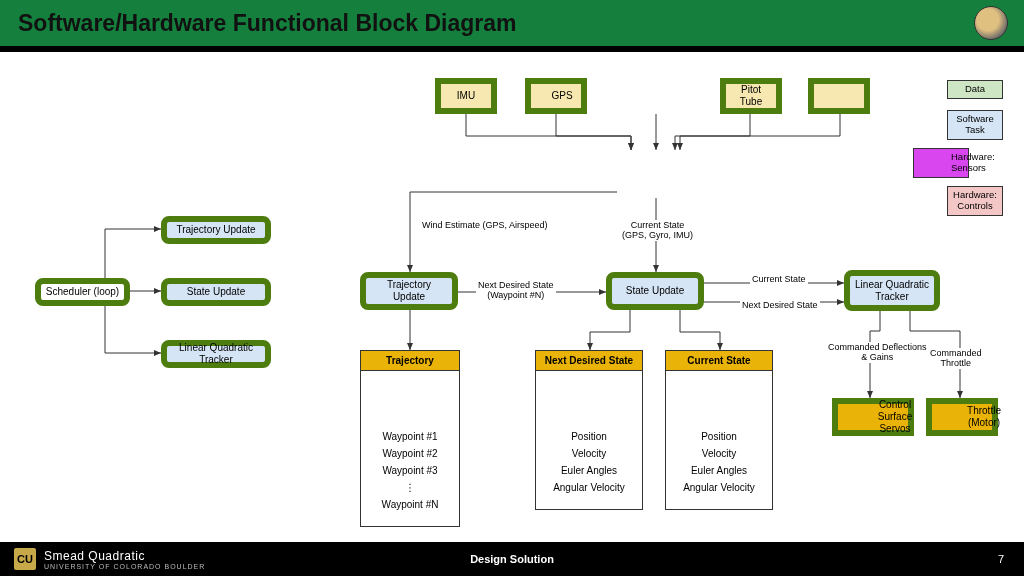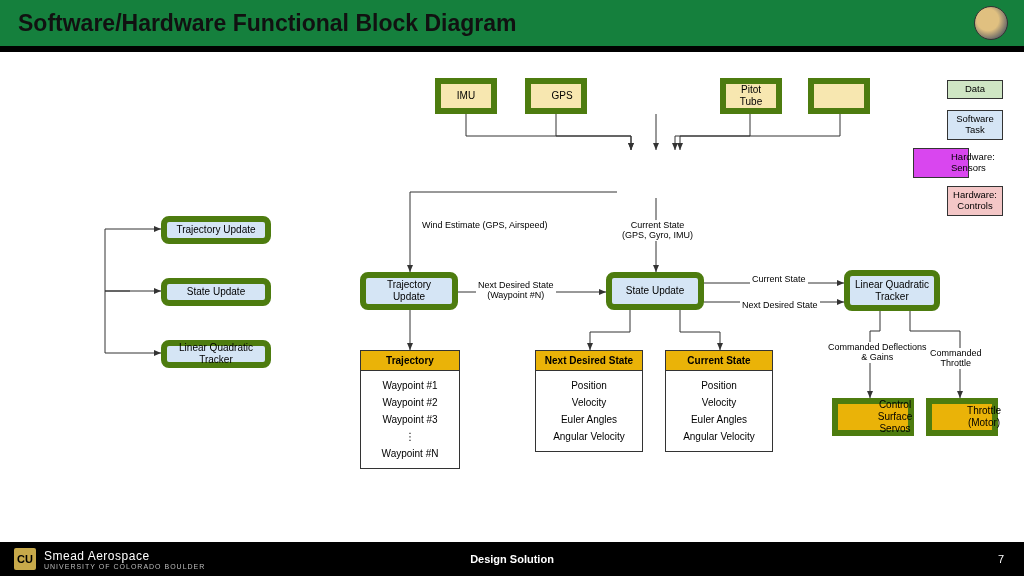--- a/index.html
+++ b/index.html
@@ -106,22 +106,23 @@
     text-align:center;
     background:#fff;
   }
   .data-table .hdr {
     background:#eab308;
     border-bottom:1px solid #333;
     font-weight:bold;
     padding:4px 2px;
   }
   .data-table .body {
-    padding:6px 4px;
+    padding:13px 4px;
     line-height:1.7;
+    margin-top:44px;
   }
 
   .legend-item {
     position:absolute;
     border:1px solid #333;
     font-size:9.5px;
     text-align:center;
     padding:3px 2px;
     width:56px;
     line-height:1.15;
@@ -196,20 +197,21 @@
   <div class="legend-item" style="left:947px;top:58px;background:#d5e5f5;">Software Task</div>
   <div class="legend-item" style="left:913px;top:96px;background:#d946ef;padding-left:37px;">Hardware: Sensors</div>
   <div class="legend-item" style="left:947px;top:134px;background:#f4c7c7;">Hardware: Controls</div>
 
   <div class="box sensor" style="left:435px;top:26px;width:62px;height:36px;">IMU</div>
   <div class="box sensor" style="left:525px;top:26px;width:62px;height:36px;padding-left:16px;">GPS</div>
   <div class="box sensor" style="left:720px;top:26px;width:62px;height:36px;">Pitot Tube</div>
   <div class="box sensor" style="left:808px;top:26px;width:62px;height:36px;"></div>
 
 
+  <div class="box white rounded" style="left:35px;top:226px;width:95px;height:28px;">Scheduler (loop)</div>
   <div class="box soft rounded" style="left:161px;top:164px;width:110px;height:28px;">Trajectory Update</div>
   <div class="box soft rounded" style="left:161px;top:226px;width:110px;height:28px;">State Update</div>
   <div class="box soft rounded" style="left:161px;top:288px;width:110px;height:28px;">Linear Quadratic Tracker</div>
 
   <div class="box soft rounded" style="left:360px;top:220px;width:98px;height:38px;">Trajectory Update</div>
   <div class="box soft rounded" style="left:606px;top:220px;width:98px;height:38px;">State Update</div>
   <div class="box soft rounded" style="left:844px;top:218px;width:96px;height:41px;">Linear Quadratic Tracker</div>
 
   <div class="edge-label" style="left:420px;top:168px;">Wind Estimate (GPS, Airspeed)</div>
   <div class="edge-label" style="left:620px;top:168px;white-space:pre-line;">Current State
@@ -256,18 +258,18 @@
 
   <div class="box control" style="left:832px;top:346px;width:82px;height:38px;">Control Surface Servos</div>
   <div class="box control" style="left:926px;top:346px;width:72px;height:38px;white-space:pre-line;">Throttle
 (Motor)</div>
 
 </div>
 
 <div class="footer">
   <div class="cu">CU</div>
   <div>
-    <div class="brand-main">Smead Aerospace</div>
+    <div class="brand-main">Smead Quadratic</div>
     <div class="brand-sub">UNIVERSITY OF COLORADO BOULDER</div>
   </div>
   <div class="footer-center">Design Solution</div>
   <div class="footer-page">7</div>
 </div>
 
 </body></html>

